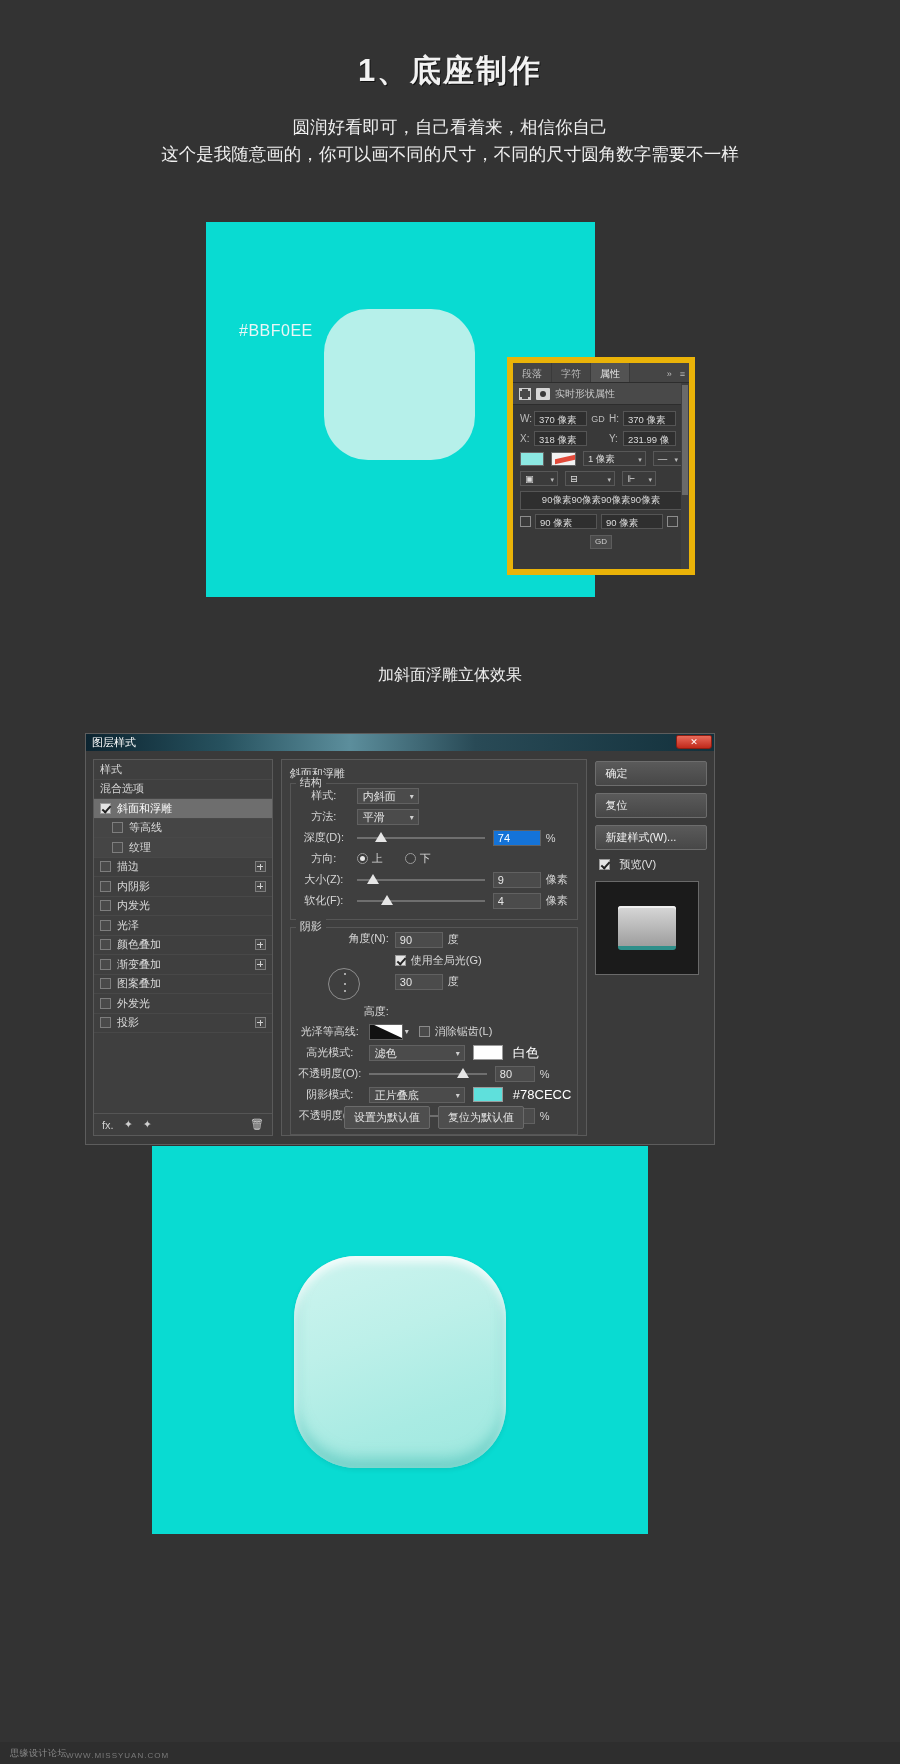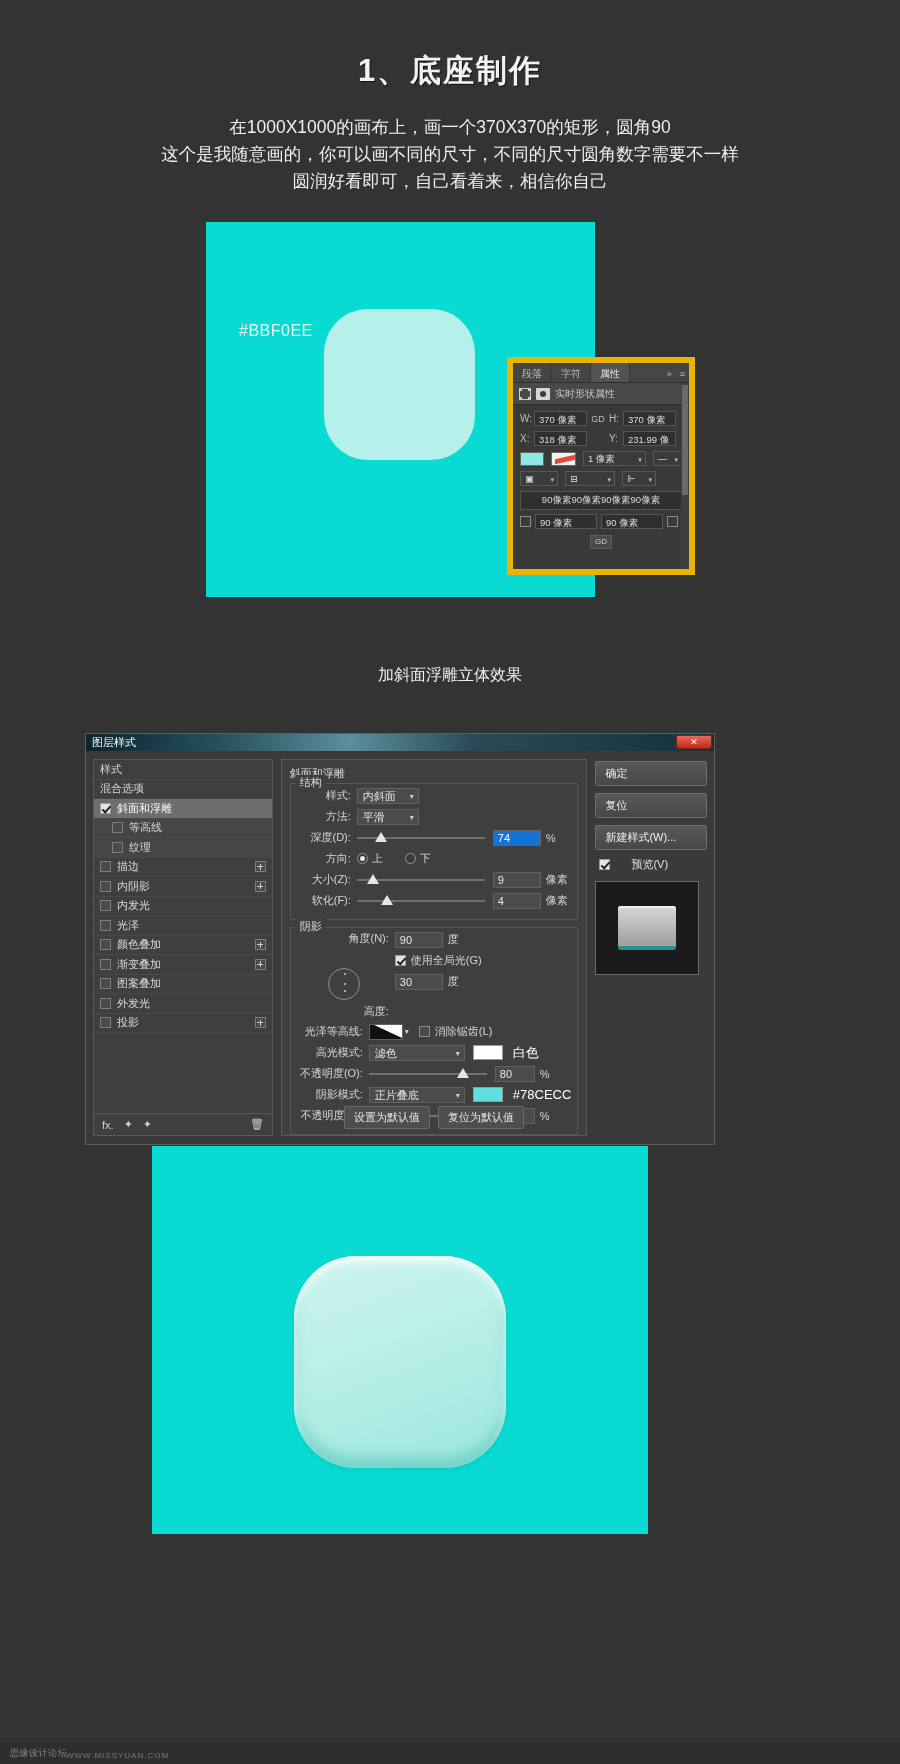--- a/index.html
+++ b/index.html
@@ -220,21 +220,21 @@
     border:1px solid #565656;border-top:none;
     padding:4px 6px 6px 6px;margin-bottom:7px;position:relative;
   }
   .fieldset > .legend{
     position:absolute;top:-8px;left:5px;background:#3f3f3f;padding:0 4px;font-size:11px;color:#dadada;
   }
   .fieldset:before{
     content:"";position:absolute;left:0;top:0;right:0;height:1px;background:#565656;
   }
   .row{display:flex;align-items:center;margin-bottom:4px;height:17px;font-size:11px;}
-  .row .lbl{width:60px;text-align:right;padding-right:6px;color:#d6d6d6;white-space:nowrap;}
+  .row .lbl{width:60px;text-align:center;padding-right:6px;color:#d6d6d6;white-space:nowrap;}
   .sel2{
     background:#4b4b4b;border:1px solid #616161;color:#e6e6e6;height:16px;line-height:14px;
     font-size:11px;padding:0 16px 0 5px;position:relative;min-width:62px;
   }
   .sel2 .cv{position:absolute;right:4px;top:1px;font-size:8px;color:#cfcfcf;}
   .slider{position:relative;height:16px;width:128px;margin-right:8px;}
   .slider .track{position:absolute;left:0;right:0;top:7px;height:2px;background:#6f6f6f;}
   .slider .knob{
     position:absolute;top:2px;width:0;height:0;
     border-left:6px solid transparent;border-right:6px solid transparent;border-bottom:10px solid #e6e6e6;
@@ -270,21 +270,21 @@
   }
 
   
   .rightcol{ width:118px; display:flex;flex-direction:column;gap:7px;padding-top:2px;}
   .rbtn{
     background:linear-gradient(#5a5a5a,#474747);
     border:1px solid #6d6d6d;border-radius:2px;
     color:#f0f0f0;font-size:11px;
     padding:4px 9px;
   }
-  .previewrow{display:flex;align-items:center;gap:16px;font-size:11px;color:#e2e2e2;padding-left:4px;text-align:center;}
+  .previewrow{display:flex;align-items:center;gap:4px;font-size:11px;color:#e2e2e2;padding-left:4px;text-align:center;}
   .previewbox{
     margin-top:2px;width:104px;height:94px;background:#1b1b1b;border:1px solid #6a6a6a;
     display:flex;align-items:center;justify-content:center;
   }
   .previewbox .sh{
     width:58px;height:44px;border-radius:3px;
     background:linear-gradient(#d8d8d8,#9e9e9e);
     border-bottom:4px solid #2e8f8a;
     box-shadow:inset 0 2px 0 #efefef;
   }
@@ -314,23 +314,22 @@
     position:absolute;left:10px;bottom:4px;font-size:9px;color:#8a8a8a;letter-spacing:.5px;
   }
   .wm2{position:absolute;left:66px;bottom:4px;font-size:8px;color:#7a7a7a;letter-spacing:1px;}
 </style>
 </head>
 <body>
 
 <div class="h1">1、底座制作</div>
 
 <div class="intro">
-  <div>在1000X1000的画布上，画一个370X370的矩形，圆角90</div>
+  <div>圆润好看即可，自己看着来，相信你自己</div>
   <div>这个是我随意画的，你可以画不同的尺寸，不同的尺寸圆角数字需要不一样</div>
-  <div>圆润好看即可，自己看着来，相信你自己</div>
 </div>
 
 <div class="stage1">
   <div class="hexlabel">#BBF0EE</div>
   <div class="rrect1"></div>
 </div>
 
 <div class="props">
   <div class="tabs">
     <div class="tab">段落</div>

